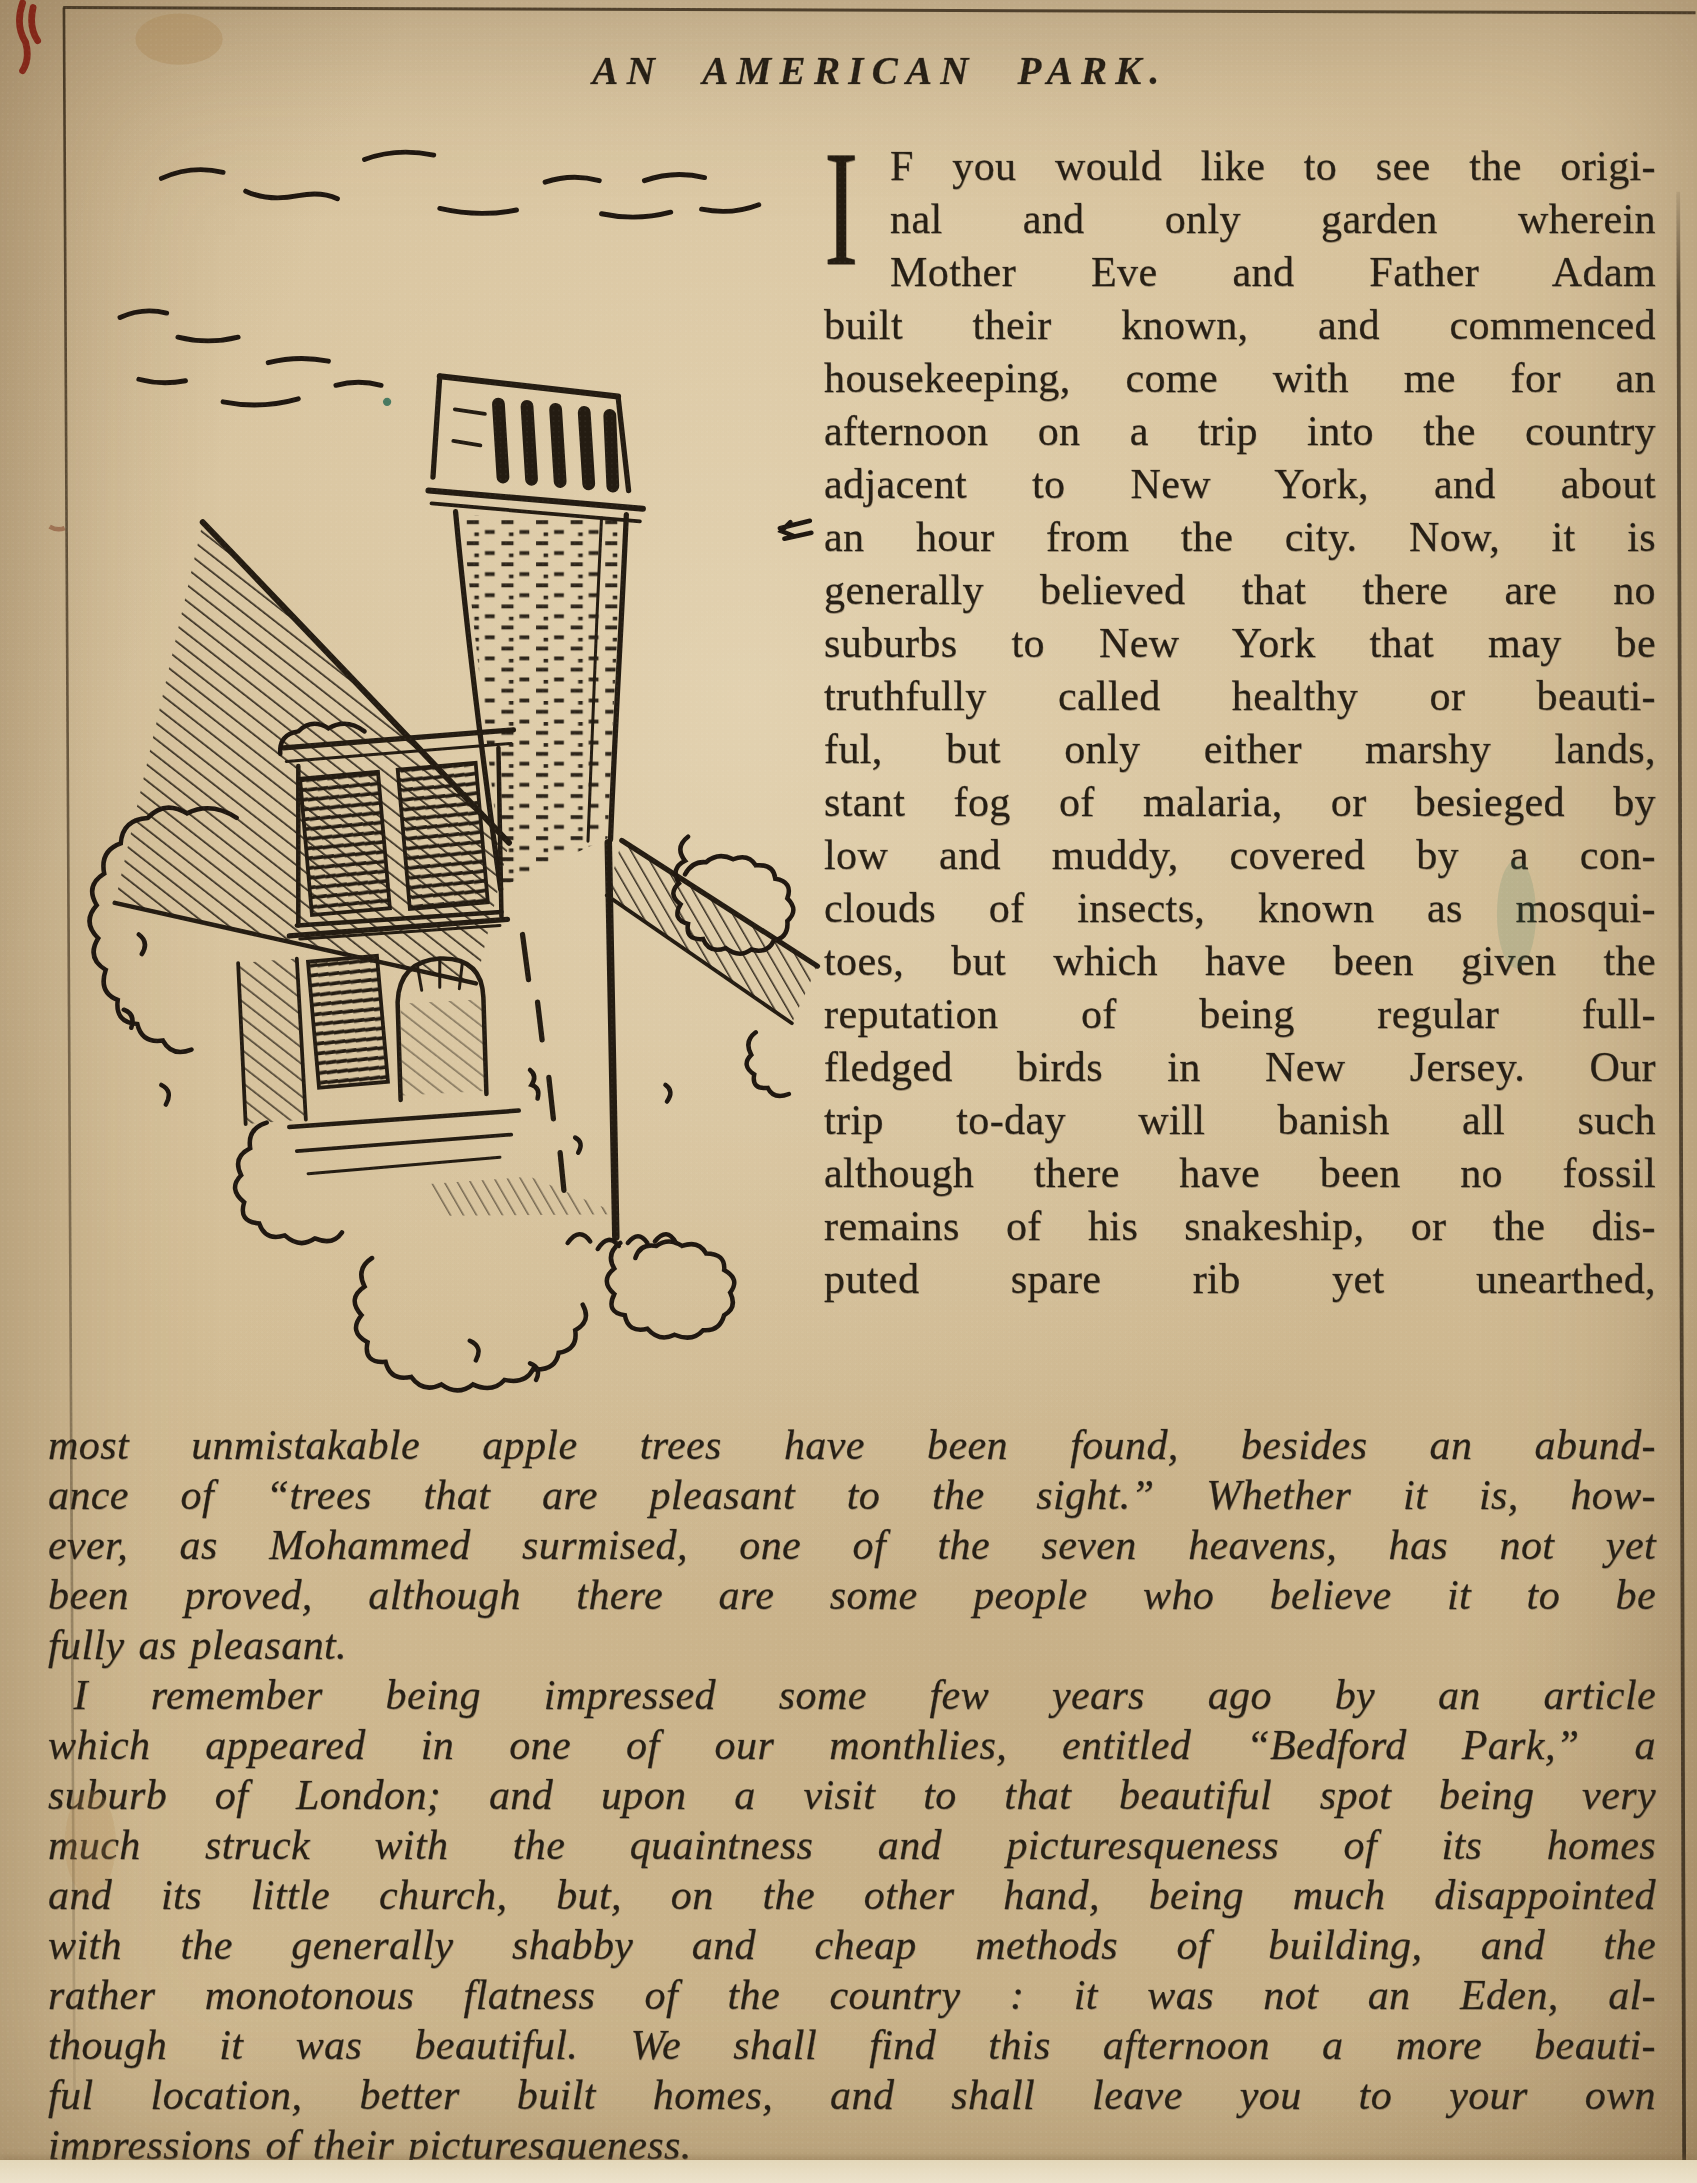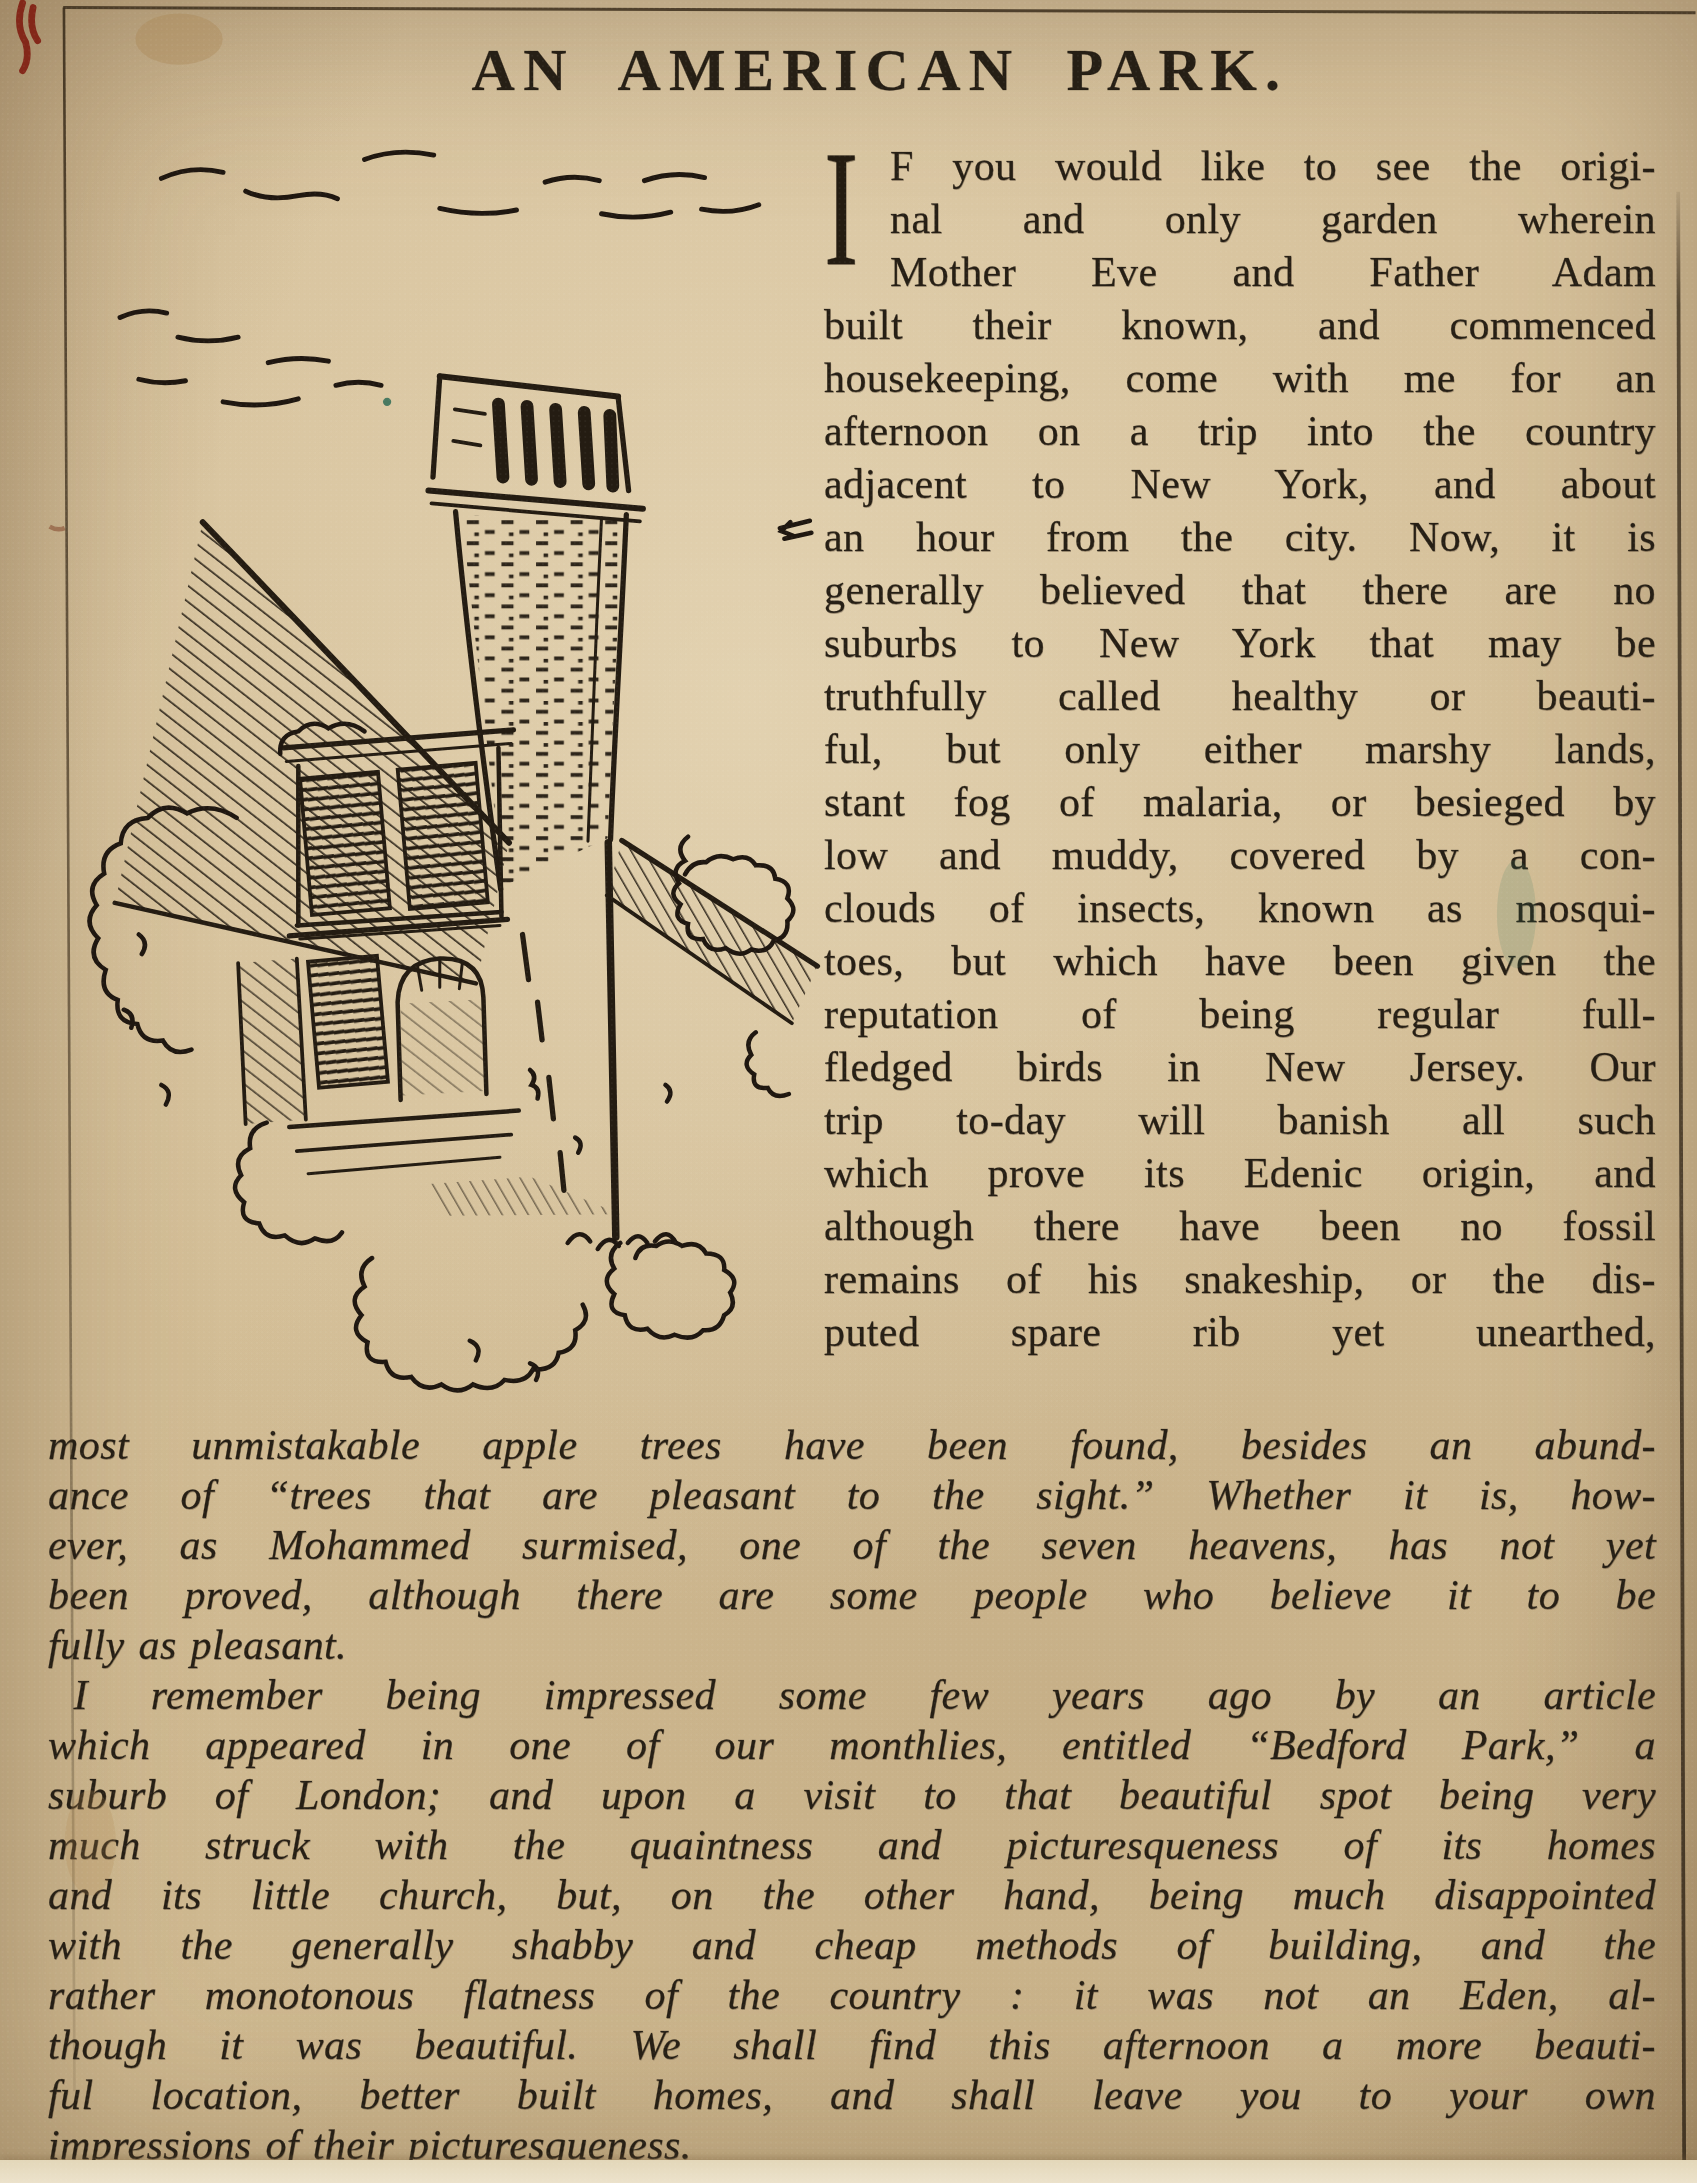--- a/index.html
+++ b/index.html
@@ -9,21 +9,21 @@
       radial-gradient(ellipse 1128px 1279px at 44% 32%, rgba(240,228,200,0.50), rgba(240,228,200,0) 72%),
       radial-gradient(ellipse 1429px 978px at 62% 78%, rgba(146,116,76,0.16), transparent 70%),
       linear-gradient(113deg, rgba(118,88,52,0.22), transparent 16%, transparent 84%, rgba(118,88,52,0.25)),
       linear-gradient(#d7c29c,#cfb990);
     box-shadow: inset 0 0 196px rgba(90,64,36,0.42);}
   .grain{position:absolute;inset:0;pointer-events:none;
     background-image:radial-gradient(rgba(255,255,255,0.08) 0.8px, transparent 1.1px);
     background-size:5.3px 5.3px;opacity:.55;}
   .content{position:absolute;left:48px;top:30px;width:1608px;}
   .title{margin:0 0 0 56px;height:81px;line-height:81px;text-align:center;
-    font-size:60px;font-weight:bold;letter-spacing:8.3px;word-spacing:22.6px;
+    font-size:39px;font-weight:bold;letter-spacing:8.3px;word-spacing:22.6px;font-style:italic;
     -webkit-text-stroke:0.4px rgba(40,30,20,.55);}
   .row{display:flex;margin-top:25.6px;}
   .illustration{margin:0;width:776px;flex:none;position:relative;}
   .column{flex:1;padding-top:3px;}
   .tl{line-height:53px;height:53px;font-size:42px;letter-spacing:0.4px;word-spacing:3px;
     text-align:justify;text-align-last:justify;white-space:normal;
     -webkit-text-stroke:0.4px rgba(45,35,24,.5);
     text-shadow:0.5px 0.6px 0.5px rgba(58,44,30,0.30);}
   .fl,.pl{line-height:50px;height:50px;font-style:italic;}
   .last{text-align-last:left;}
@@ -167,21 +167,20 @@
         <div class="tl">suburbs to New York that may be</div>
         <div class="tl">truthfully called healthy or beauti-</div>
         <div class="tl">ful, but only either marshy lands,</div>
         <div class="tl">stant fog of malaria, or besieged by</div>
         <div class="tl">low and muddy, covered by a con-</div>
         <div class="tl">clouds of insects, known as mosqui-</div>
         <div class="tl">toes, but which have been given the</div>
         <div class="tl">reputation of being regular full-</div>
         <div class="tl">fledged birds in New Jersey. Our</div>
         <div class="tl">trip to-day will banish all such</div>
-        <div class="tl">which prove its Edenic origin, and</div>
         <div class="tl">although there have been no fossil</div>
         <div class="tl">remains of his snakeship, or the dis-</div>
         <div class="tl">puted spare rib yet unearthed,</div>
       </div>
     </div>
 
     <div>
       <div class="tl fl">most unmistakable apple trees have been found, besides an abund-</div>
       <div class="tl fl">ance of “trees that are pleasant to the sight.” Whether it is, how-</div>
       <div class="tl fl">ever, as Mohammed surmised, one of the seven heavens, has not yet</div>

